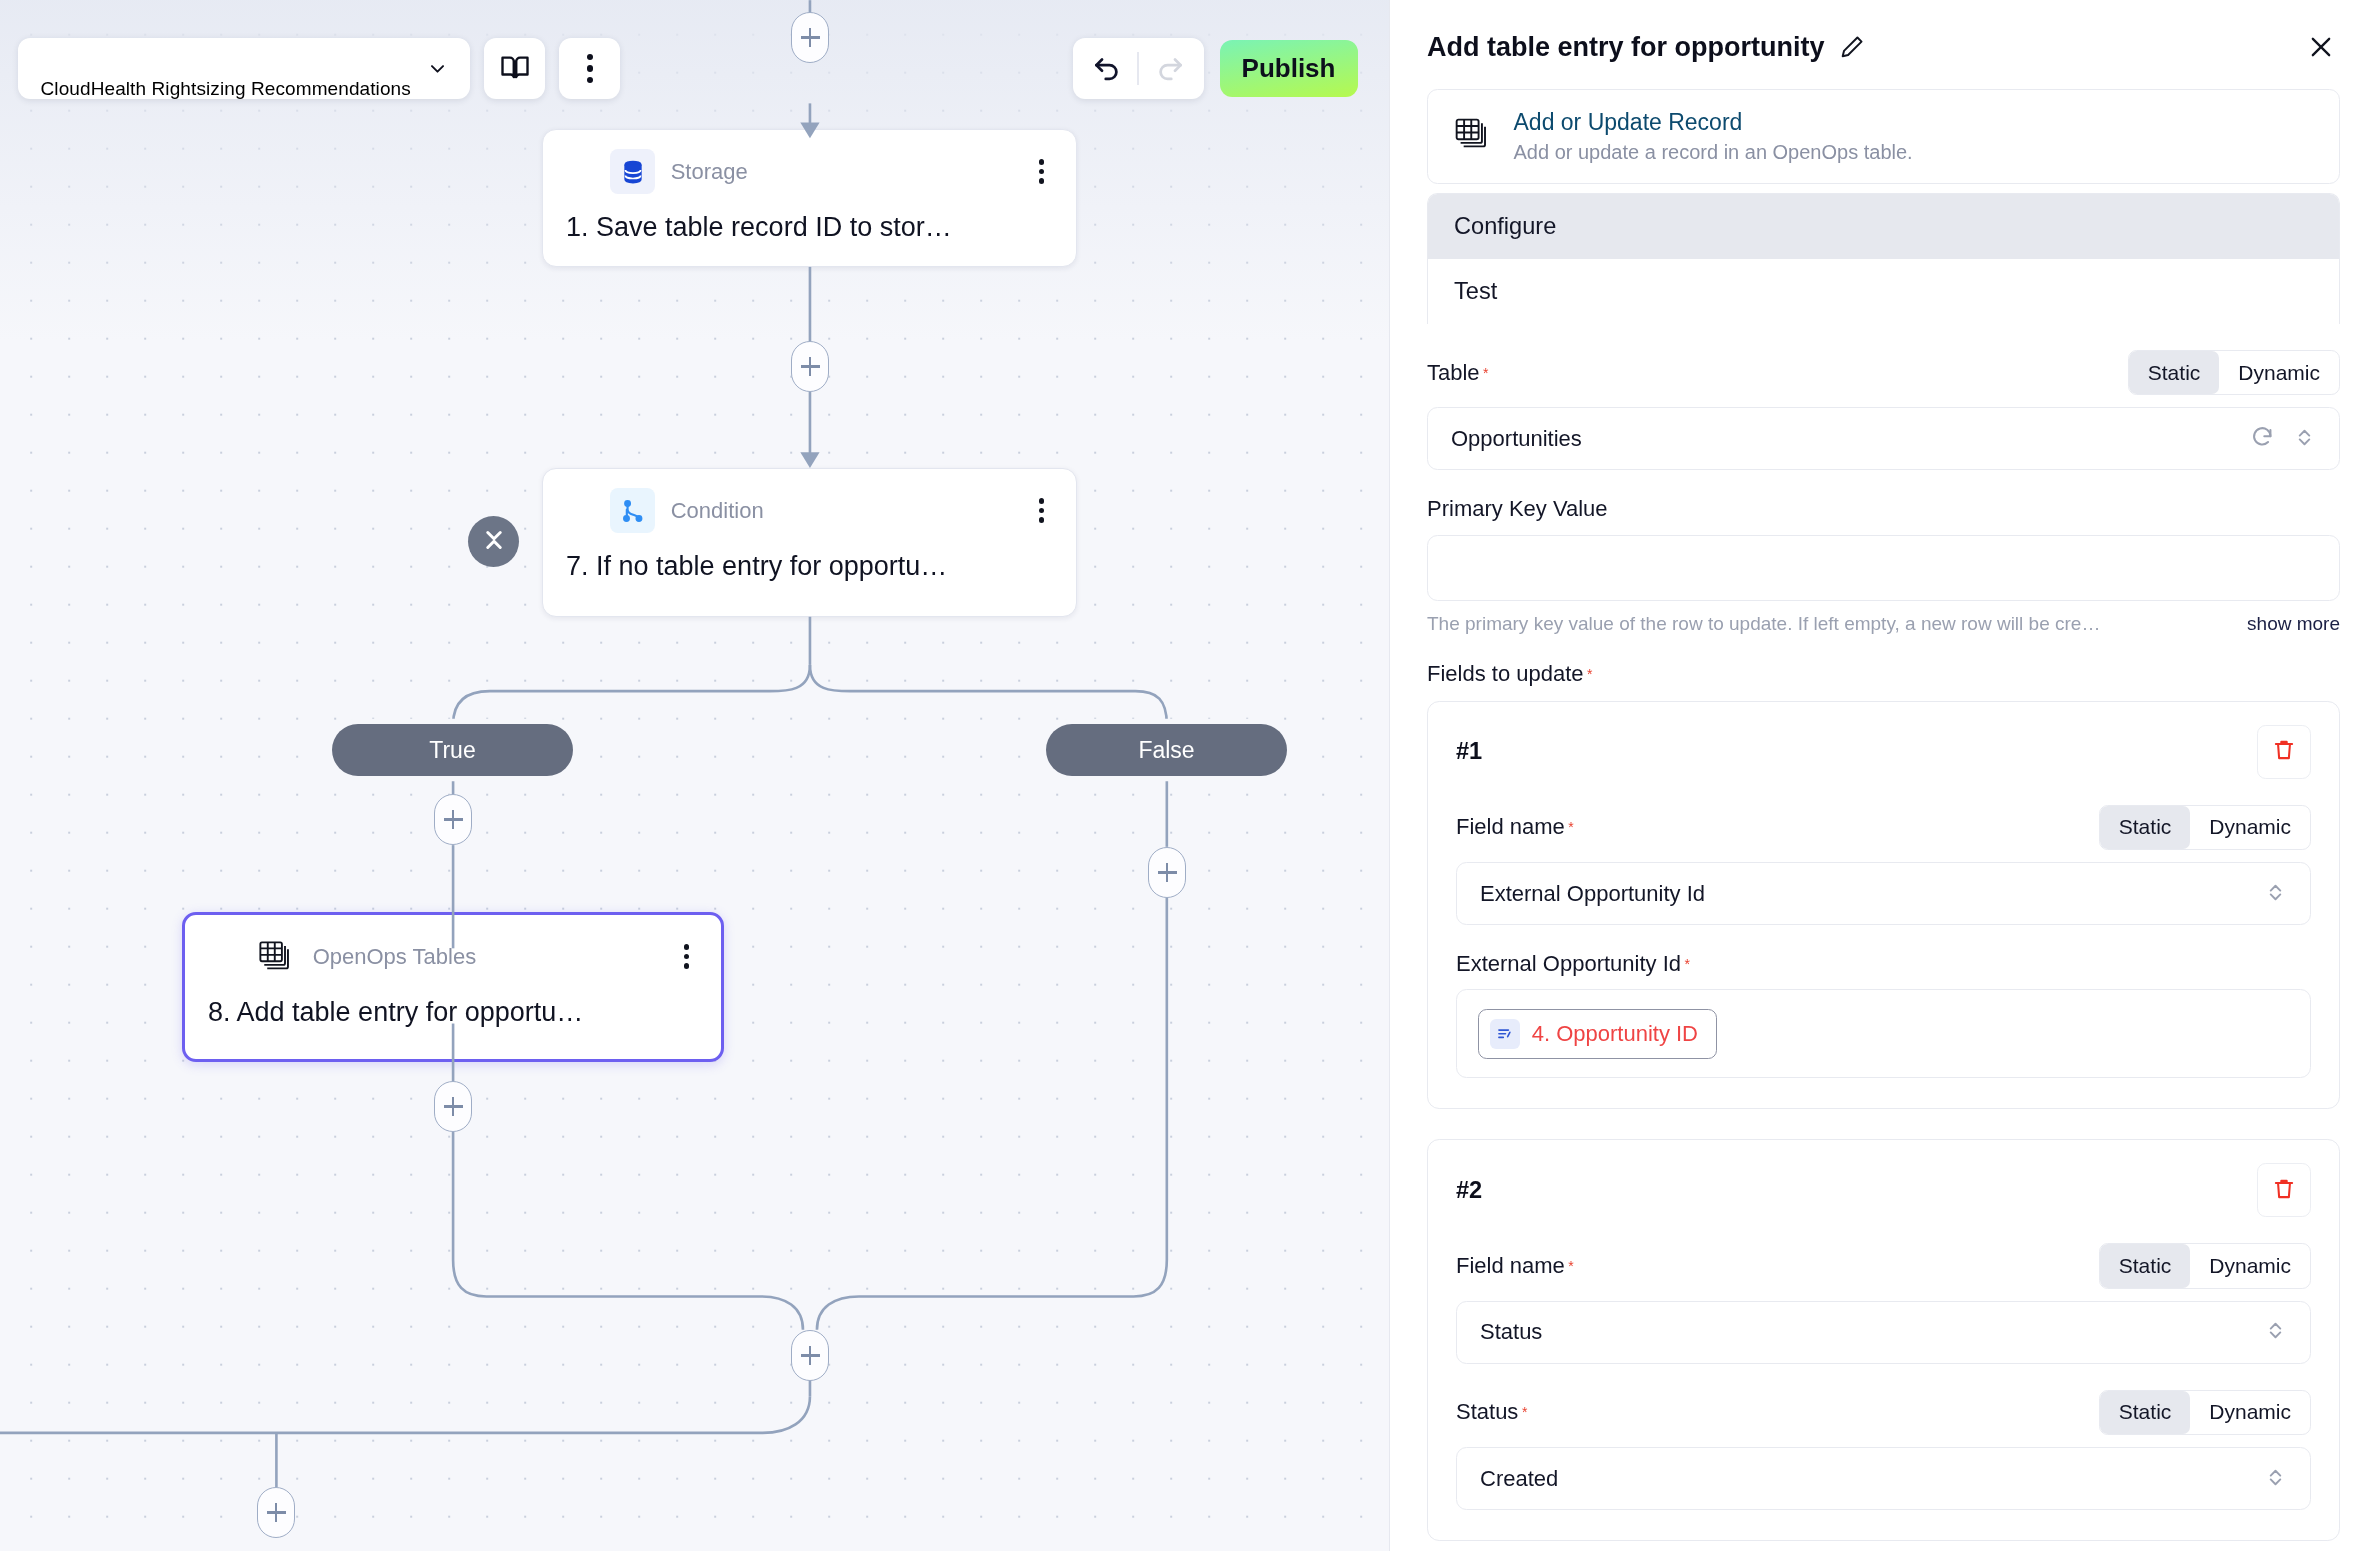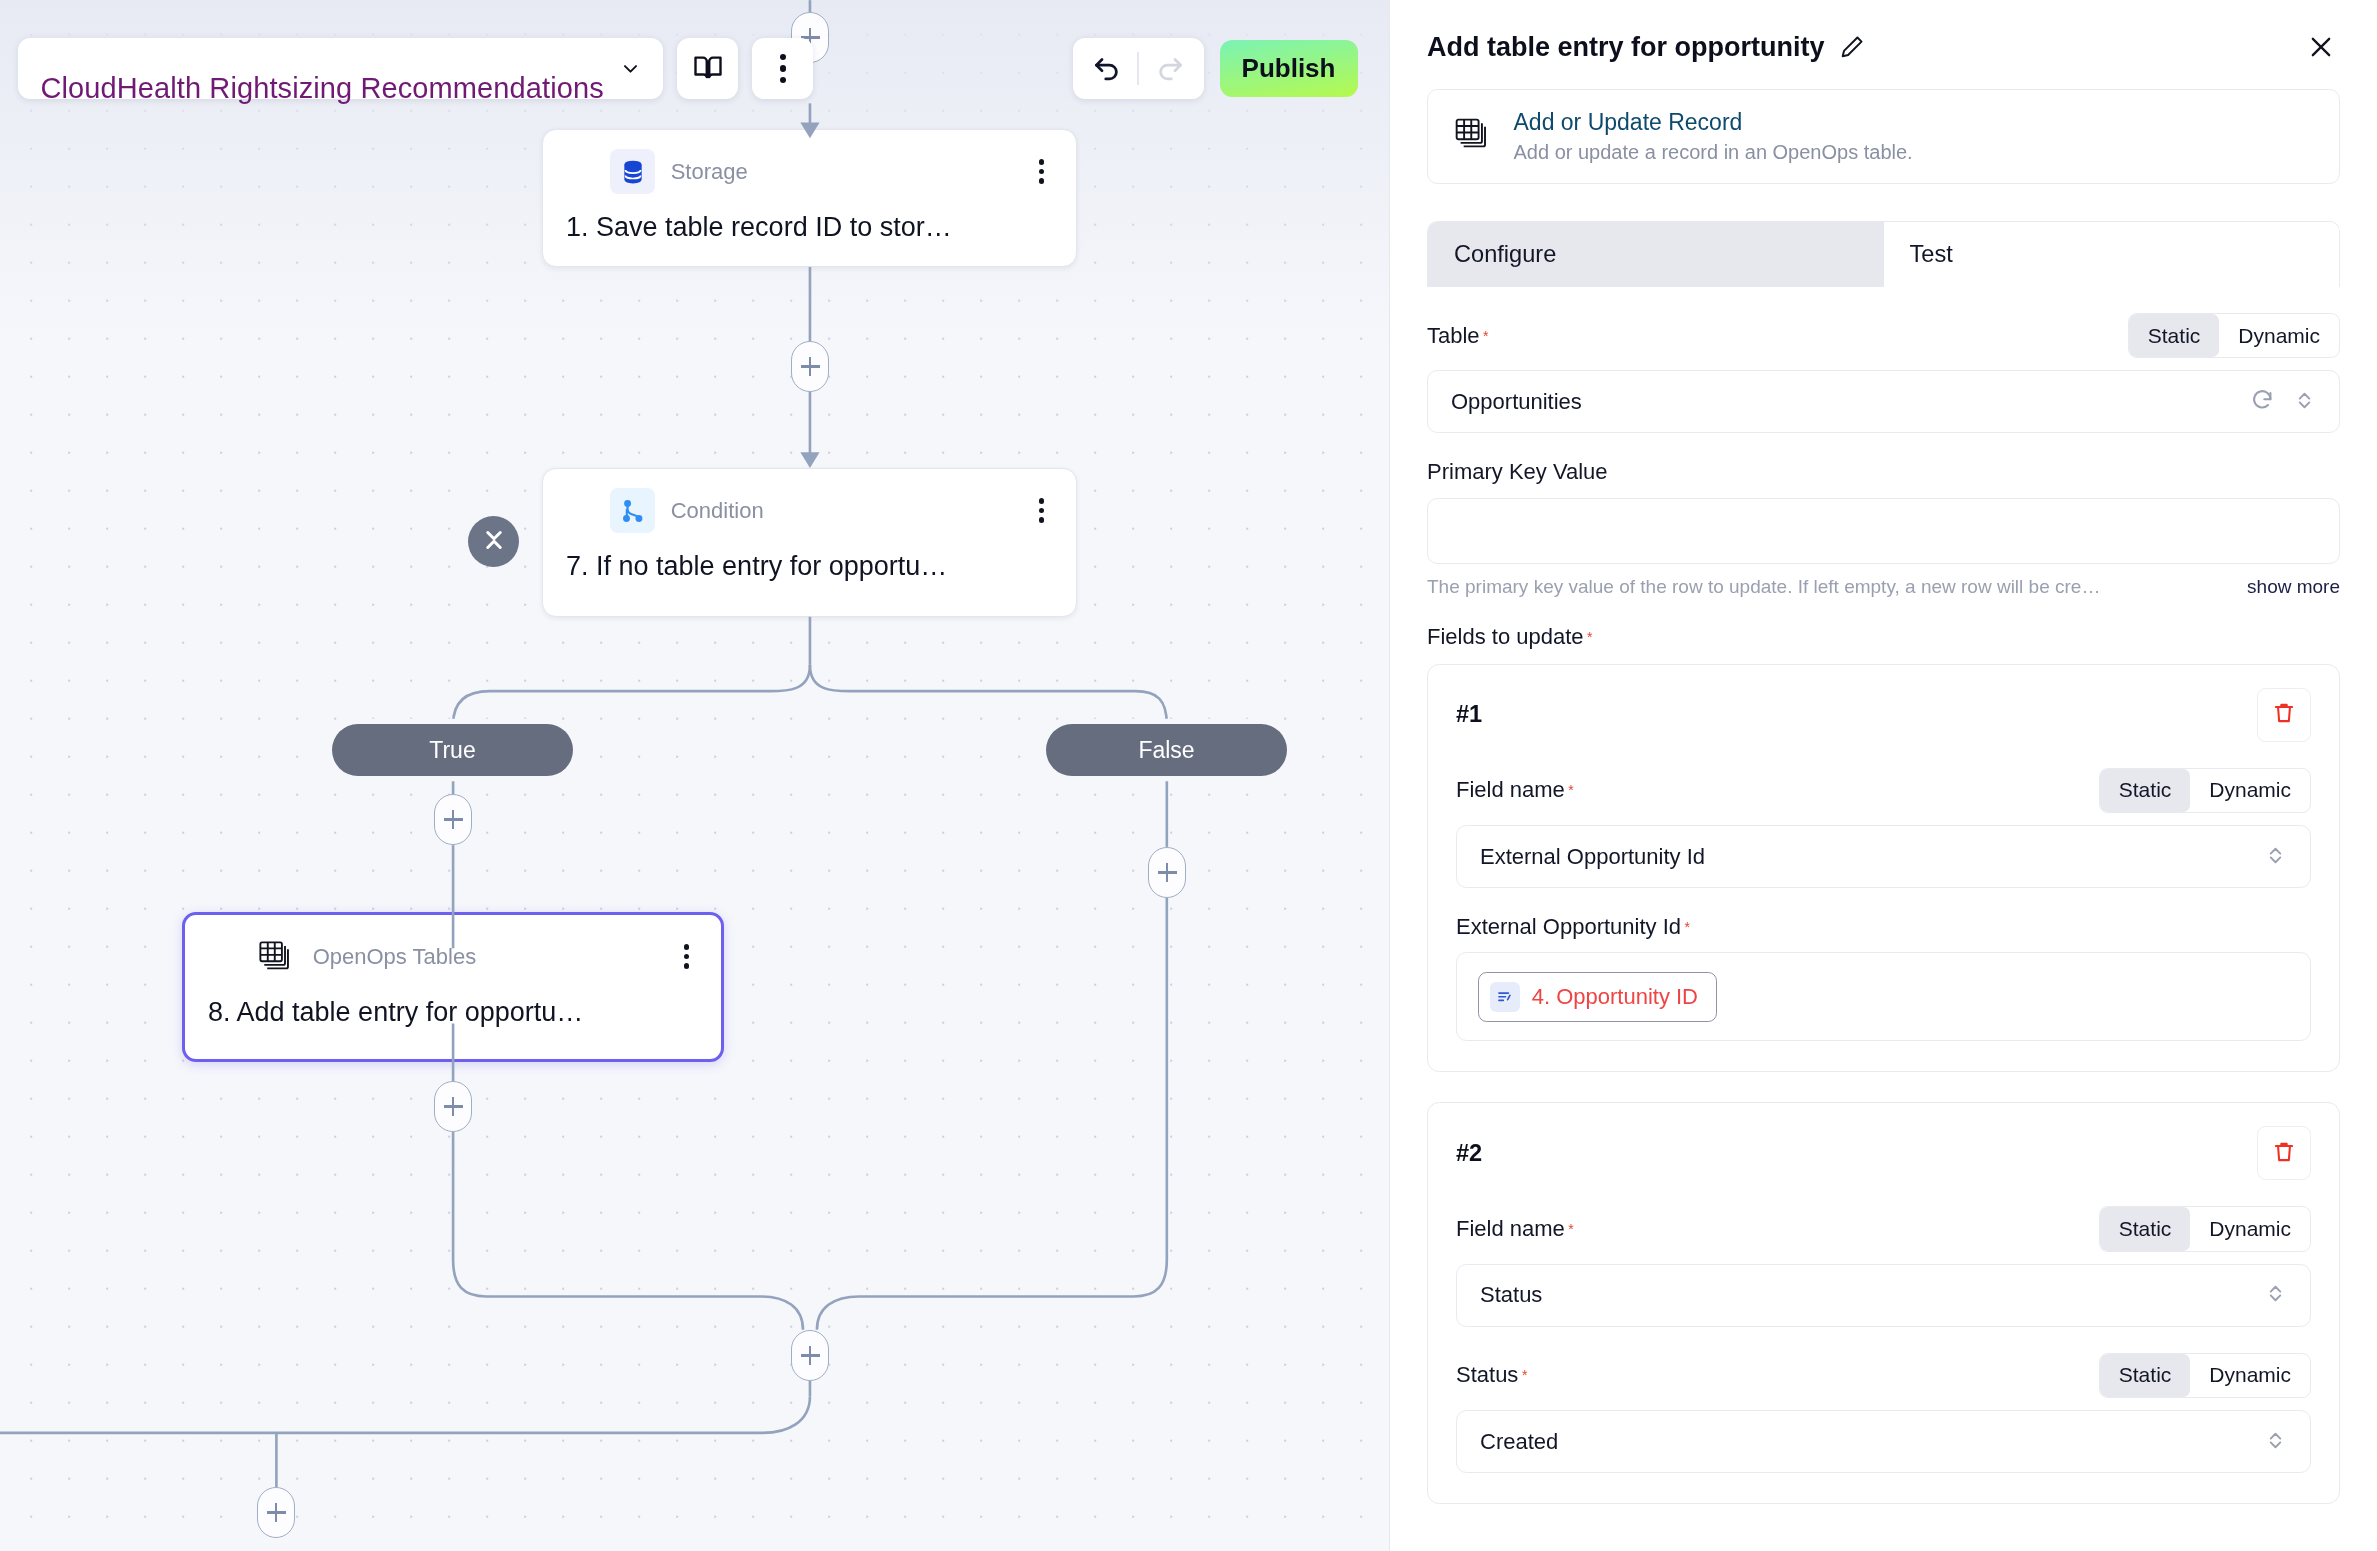--- a/index.html
+++ b/index.html
@@ -31,21 +31,21 @@
   
   .toolbar-left {
     position: absolute; top: 38px; left: 17.5px;
     display: flex; align-items: center; gap: 14px; z-index: 40;
   }
   .flow-name-pill {
     height: 61px; display: flex; align-items: center; gap: 17.5px;
     background: #fff; border-radius: 12.2px; padding: 0 23px;
     box-shadow: 0 1.7px 6.1px rgba(30,40,70,.10);
   }
-  .flow-name-text { font-size: 29px; color: #701a75; letter-spacing:0.1px; white-space: nowrap; margin-top: 40px;}
+  .flow-name-text { font-size: 19px; color: #000000; letter-spacing:0.1px; white-space: nowrap; margin-top: 40px;}
   .chev-down { width: 19px; height: 19px; flex: 0 0 19px; }
   .icon-btn-sq {
     width: 61px; height: 61px; background: #fff; border-radius: 12.2px;
     display: flex; align-items: center; justify-content: center;
     box-shadow: 0 1.7px 6.1px rgba(30,40,70,.10);
   }
   .dots-vert { display:flex; flex-direction:column; gap:5.2px; align-items:center; }
   .dots-vert i { width:6.1px; height:6.1px; border-radius:50%; background:#0d0f1c; display:block; }
 
   .toolbar-right {
@@ -122,21 +122,21 @@
   .pencil-btn { margin-top: 2.6px; cursor:pointer; }
   .close-btn { margin-left:auto; cursor:pointer; padding: 1.7px 5.2px; }
 
   .action-card {
     margin-top: 23px; border:1.7px solid #e8eaf0; border-radius: 10.5px;
     padding: 19px 24.5px; display:flex; align-items:center; gap: 23px;
   }
   .action-card-text h4 { font-size: 23px; font-weight: 400; color:#0c4a6e; }
   .action-card-text p { font-size: 20px; color:#8a90a3; margin-top: 5.2px; }
 
-  .tabs { display:flex; margin-top: 37px; border:1.7px solid #e8eaf0; border-radius: 10.5px 10.5px 0 0; border-bottom:none; overflow:hidden;}
+  .tabs { display:flex; margin-top: 9px; border:1.7px solid #e8eaf0; border-radius: 10.5px 10.5px 0 0; border-bottom:none; overflow:hidden;flex-direction:column;}
   .tab { flex:1 1 0; padding: 19px 26px; font-size: 23.6px; color:#131627; cursor:pointer; background:#fff; }
   .tab.active { background:#e6e8ee; }
 
   .row-label-line { display:flex; align-items:center; margin-top: 26px; }
   .field-label { font-size: 22px; color:#131627; }
   .req { color:#e8412f; margin-left: 3.5px; }
   .seg {
     margin-left:auto; display:flex; border:1.7px solid #e8eaf0; border-radius:8.7px;
     overflow:hidden; background:#fff;
   }

